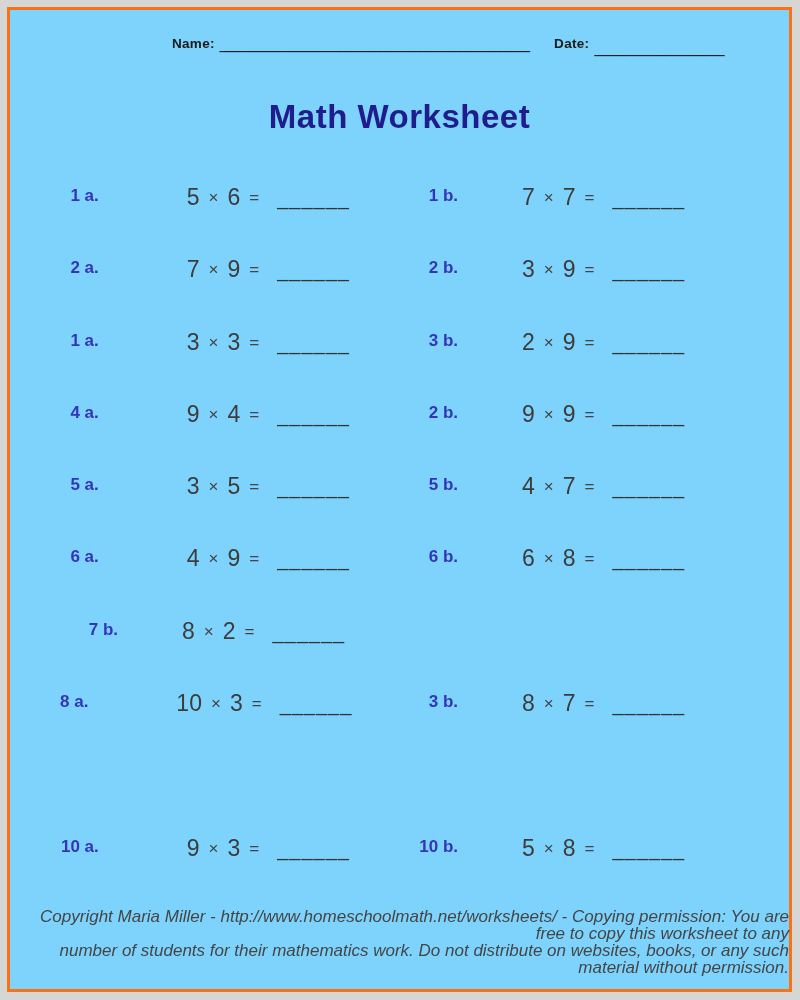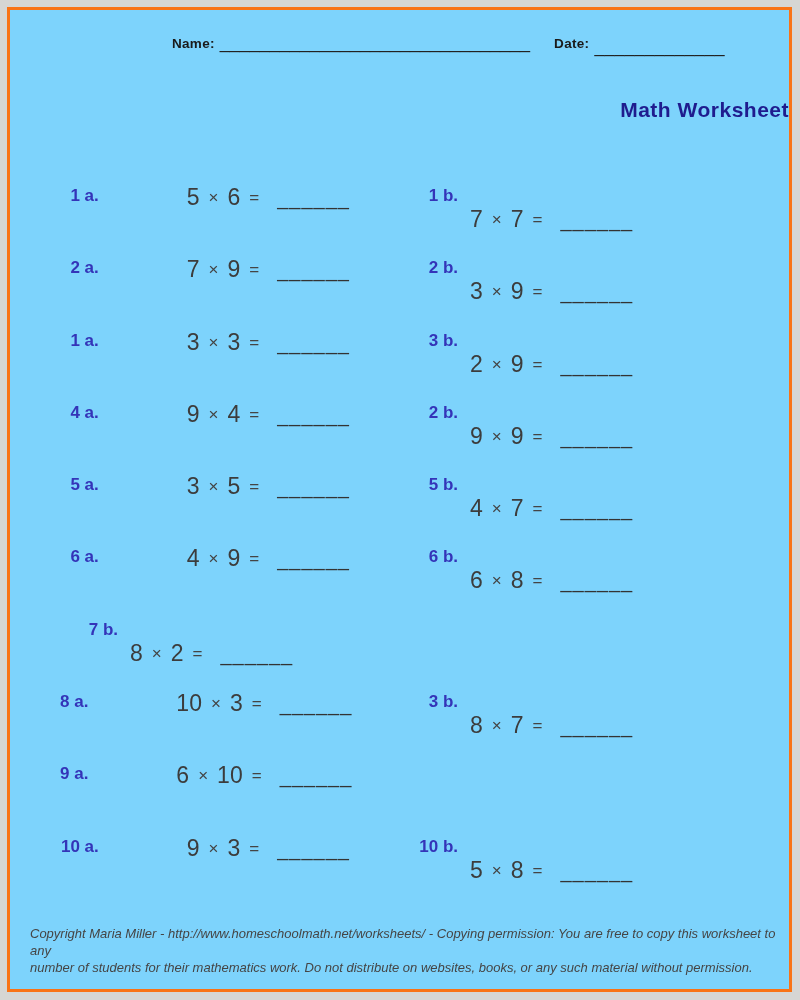--- a/index.html
+++ b/index.html
@@ -23,33 +23,33 @@
     display: flex; align-items: baseline;
     font-size: 13.5px; color: #1a1a1a;
     white-space: nowrap;
   }
   .hdr-label { font-weight: bold; letter-spacing: 0.3px; }
   .hdr-line  { margin-left: 5px; letter-spacing: 0; color: #222; font-size: 18px; }
   .date-group { margin-left: 24px; display: inline-flex; align-items: flex-start; }
   
   .title {
     position: absolute; top: 88px; left: 0; right: 0;
-    text-align: right;
-    font-size: 21px; font-weight: bold;
+    text-align: center;
+    font-size: 33px; font-weight: bold;
     color: #1f1c8e;
     letter-spacing: 0.5px;
   }
   
   .problems {
     position: absolute; top: 174px; left: 0; right: 0;
   }
   .row { display: flex; height: 72.3px; }
   .cell { display: flex; align-items: flex-start; box-sizing: border-box; }
   .cell-a { width: 340px; padding-left: 50px; gap: 24px; }
-  .cell-b { width: 400px; padding-left: 56px; flex-direction: column; }
+  .cell-b { width: 400px; padding-left: 56px; }
   .pnum {
     display: inline-block; width: 52px;
     text-align: right;
     font-size: 17px; font-weight: bold;
     color: #3434b8;
     padding-top: 2px;
     white-space: nowrap;
   }
   .expr {
     margin-left: 64px;
@@ -58,23 +58,23 @@
   }
   .op { font-size: 17px; margin: 0 9px; position: relative; top: -2px; color: #444; }
   .blank {
     margin-left: 9px;
     font-size: 20px; letter-spacing: 1px;
     color: #333;
   }
   
   .footer {
     position: absolute; bottom: 13px; left: 0; right: 0;
-    text-align: left;
+    text-align: right;
     font-style: italic;
-    font-size: 13px; line-height: 17px;
+    font-size: 17px; line-height: 17px;
     color: #454545;
     margin-left: 20px;
   }
 </style>
 </head>
 <body>
 
 <div class="page">
 
   <div class="header">
@@ -168,24 +168,20 @@
         <span class="pnum">8 a.</span>
         <span class="expr"><span>10</span><span class="op">×</span><span>3</span><span class="op">=</span><span class="blank">______</span></span>
       </div>
       <div class="cell cell-b">
         <span class="pnum">3 b.</span>
         <span class="expr"><span>8</span><span class="op">×</span><span>7</span><span class="op">=</span><span class="blank">______</span></span>
       </div>
     </div>
 
     <div class="row">
-      <div class="cell cell-a">
-        <span class="pnum">9 a.</span>
-        <span class="expr"><span>6</span><span class="op">×</span><span>10</span><span class="op">=</span><span class="blank">______</span></span>
-      </div>
     </div>
 
     <div class="row">
       <div class="cell cell-a">
         <span class="pnum">10 a.</span>
         <span class="expr"><span>9</span><span class="op">×</span><span>3</span><span class="op">=</span><span class="blank">______</span></span>
       </div>
       <div class="cell cell-b">
         <span class="pnum">10 b.</span>
         <span class="expr"><span>5</span><span class="op">×</span><span>8</span><span class="op">=</span><span class="blank">______</span></span>

